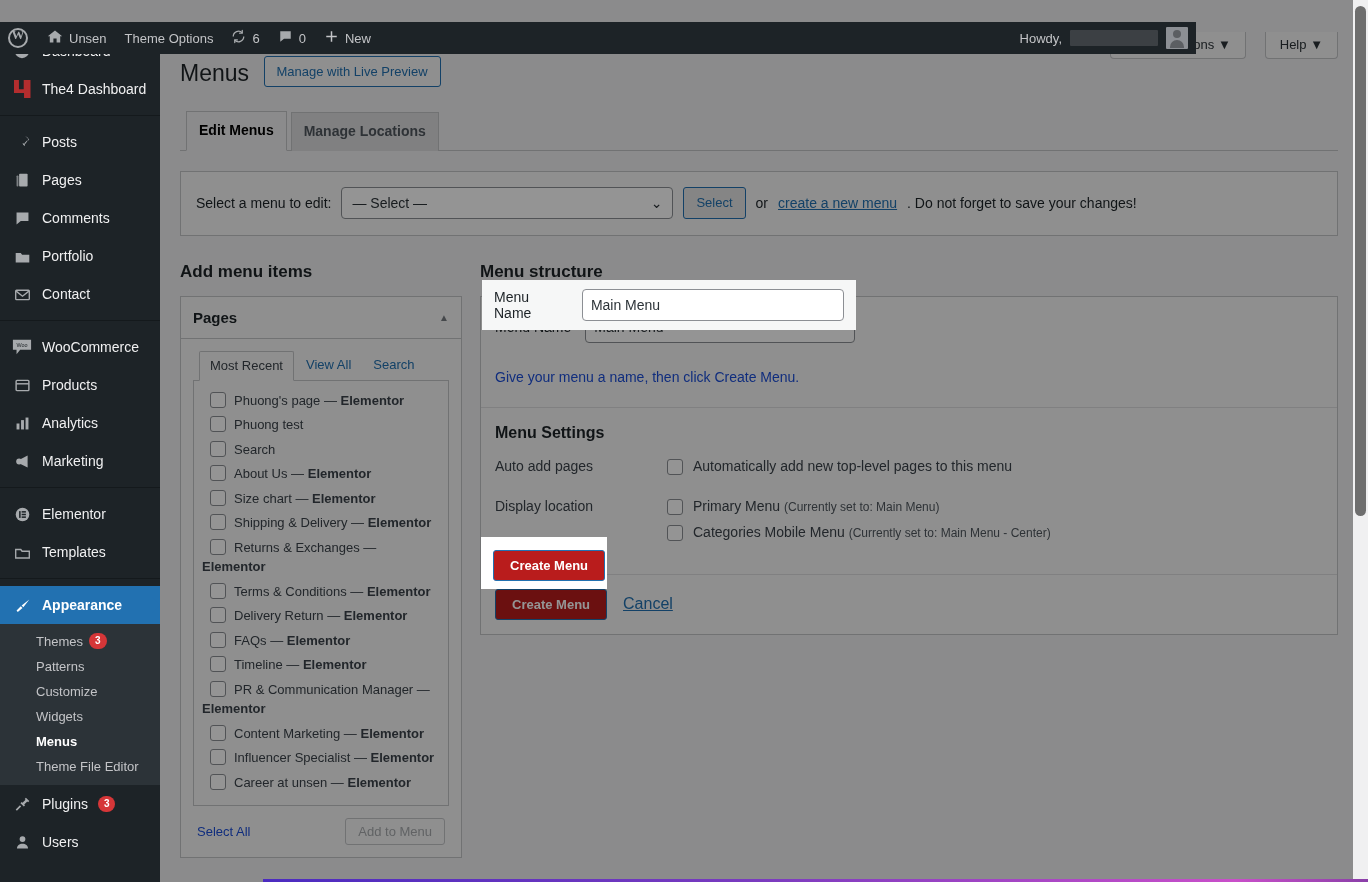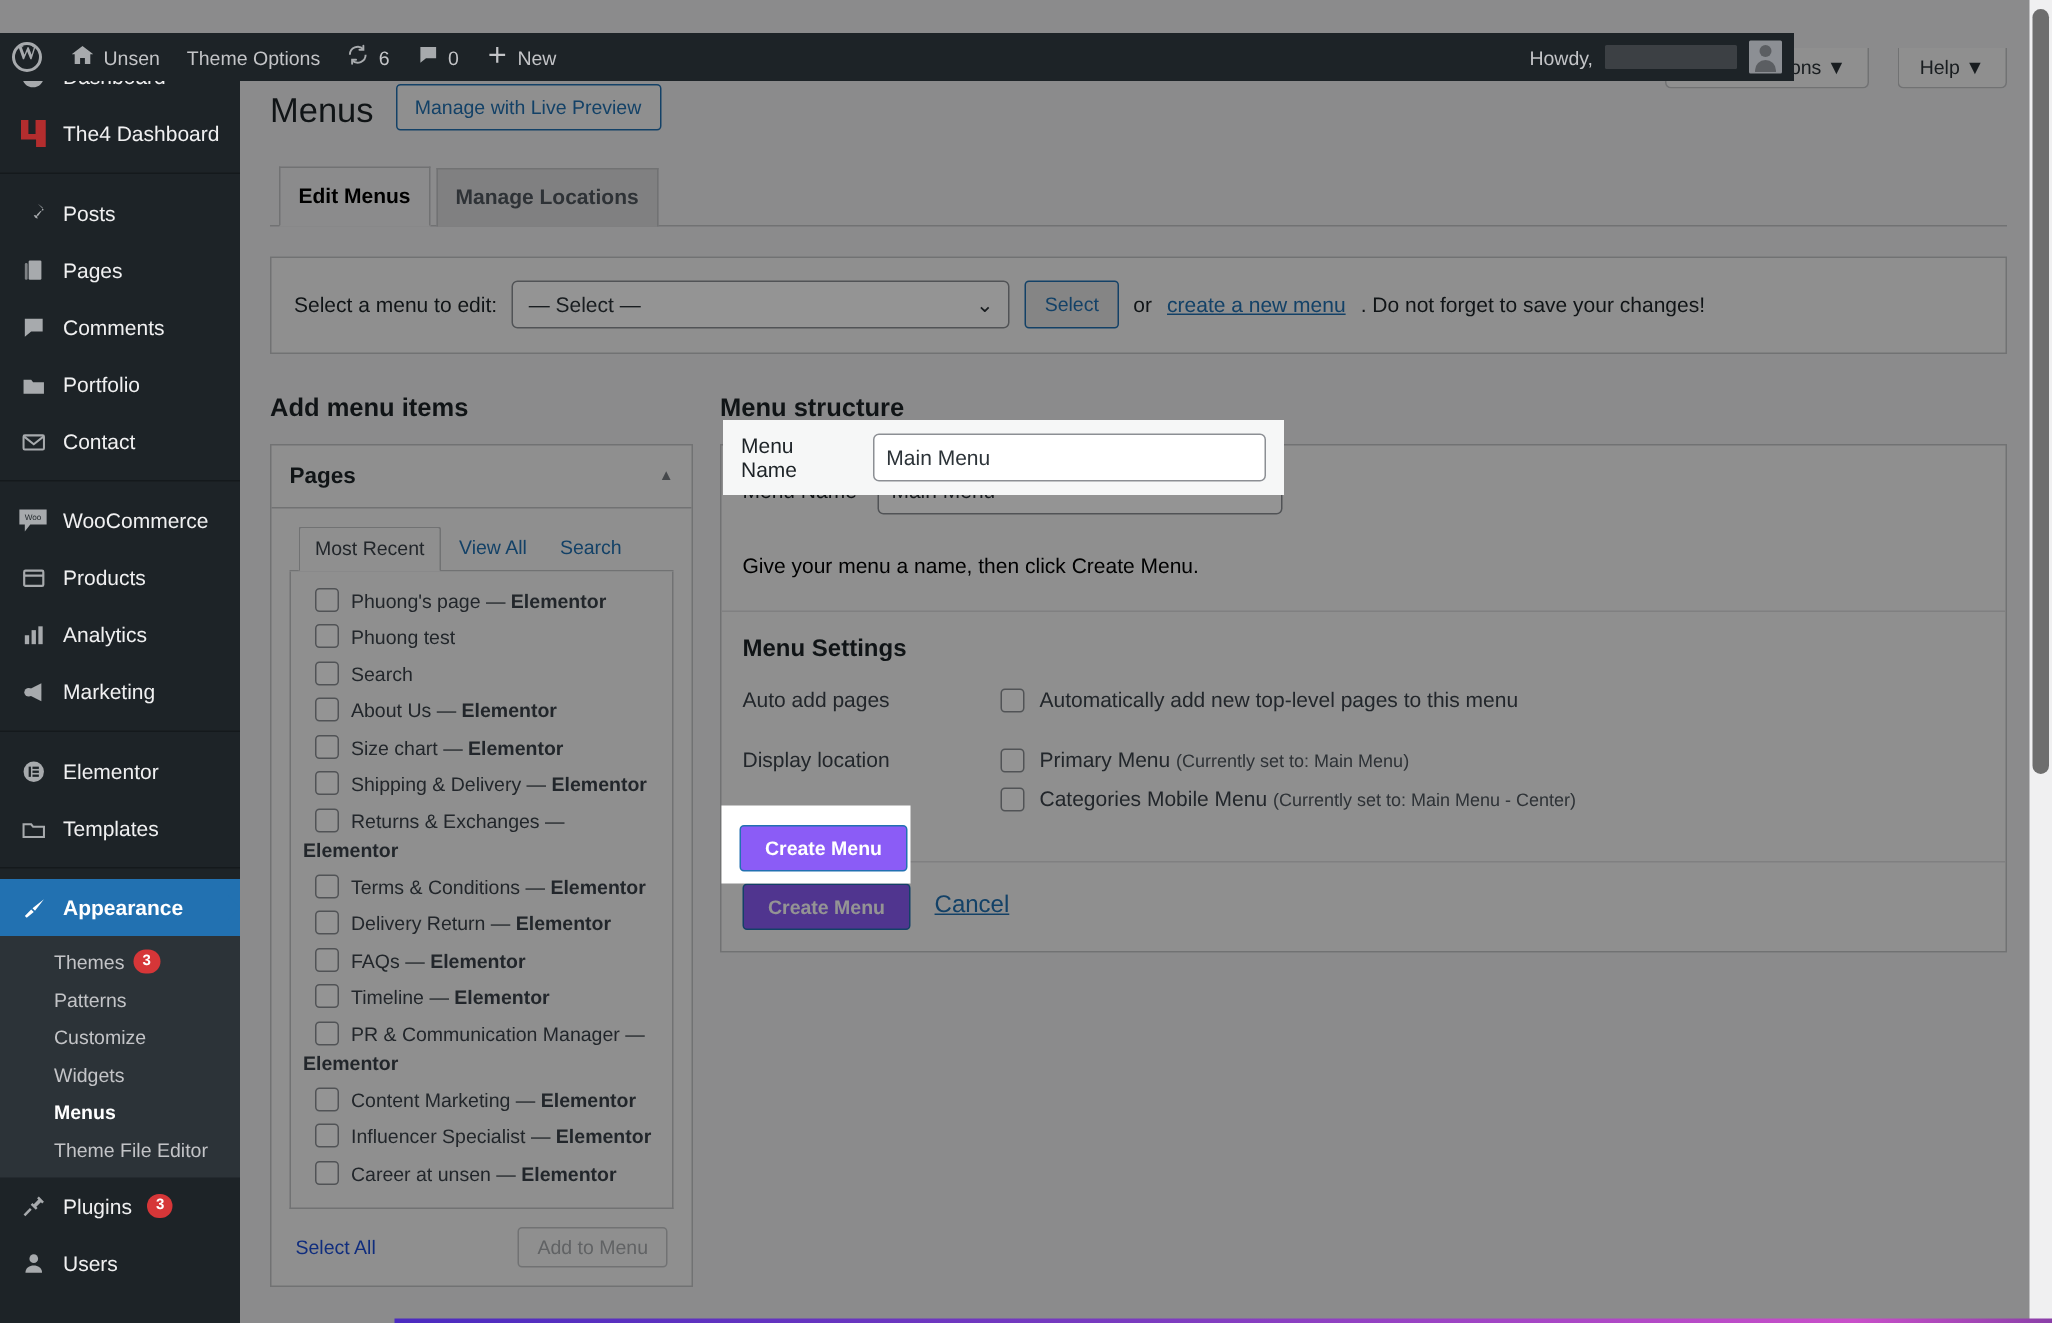--- a/index.html
+++ b/index.html
@@ -223,21 +223,21 @@
     padding: 14px 14px;
   }
   .menu-name-row label { font-size: 14px; color: #1d2327; }
   .menu-name-input {
     width: 270px; height: 32px; background: #fff;
     border: 1px solid #8c8f94; border-radius: 4px;
     font-size: 14px; color: #2c3338; padding: 0 8px;
     font-family: "Liberation Sans", sans-serif;
   }
   .menu-instructions {
-    padding: 12px 14px 22px; font-size: 14px; color: #000000;
+    padding: 12px 14px 22px; font-size: 14px; color: #1d4ed8;
     border-bottom: 1px solid #dcdcde;
   }
   .menu-settings { padding: 16px 14px 10px; }
   .menu-settings h3 {
     margin: 0 0 16px 0; font-size: 16px; font-weight: 700; color: #1d2327;
   }
   .setting-row { display: flex; margin-bottom: 14px; font-size: 14px; }
   .setting-label { width: 172px; flex: 0 0 172px; color: #3c434a; }
   .setting-fields { flex: 1; }
   .cbline { display: flex; align-items: flex-start; margin-bottom: 9px; }
@@ -247,21 +247,21 @@
     background: #fff; border-radius: 3px; margin: 1px 10px 0 0;
     flex: 0 0 16px; cursor: pointer;
   }
   .cbline span { font-size: 14px; color: #3c434a; }
   .cbline .hint { font-size: 12px; color: #50575e; }
   .menu-footer {
     border-top: 1px solid #dcdcde; padding: 14px;
     display: flex; align-items: center; gap: 16px;
   }
   .btn-primary {
-    background: #8b5cf6; border: 1px solid #2271b1; border-radius: 3px;
+    background: #b91c1c; border: 1px solid #2271b1; border-radius: 3px;
     color: #fff; font-size: 13px; font-weight: 600;
     padding: 7px 16px; cursor: pointer;
   }
   #overlay {
     position: absolute; top: 0; left: 0;
     width: 1368px; height: 882px;
     background: rgba(0,0,0,0.42);
     z-index: 30; pointer-events: none;
   }
   #spot-name {

